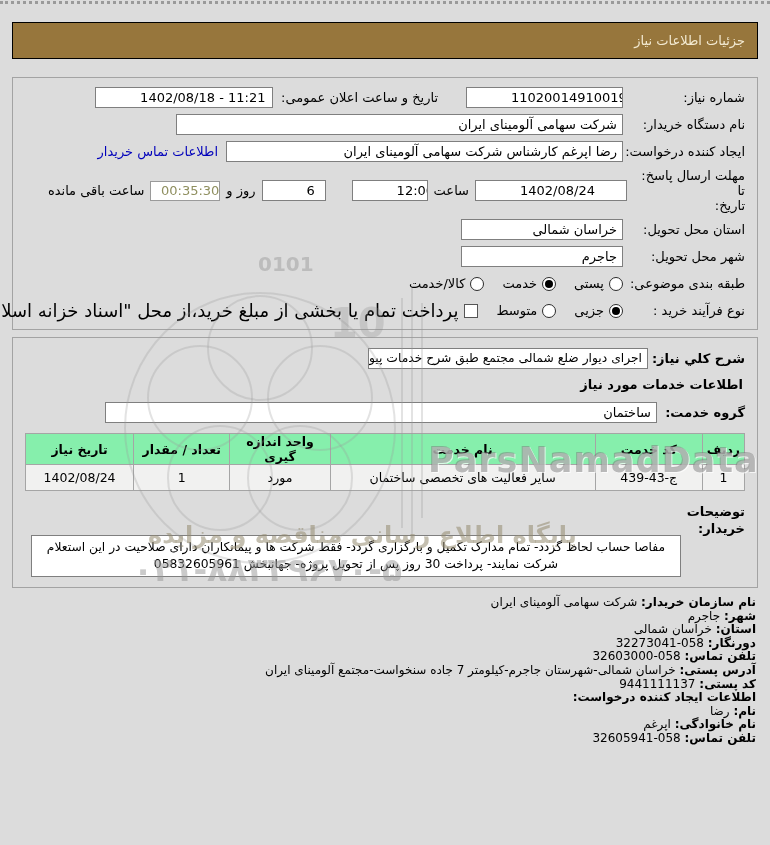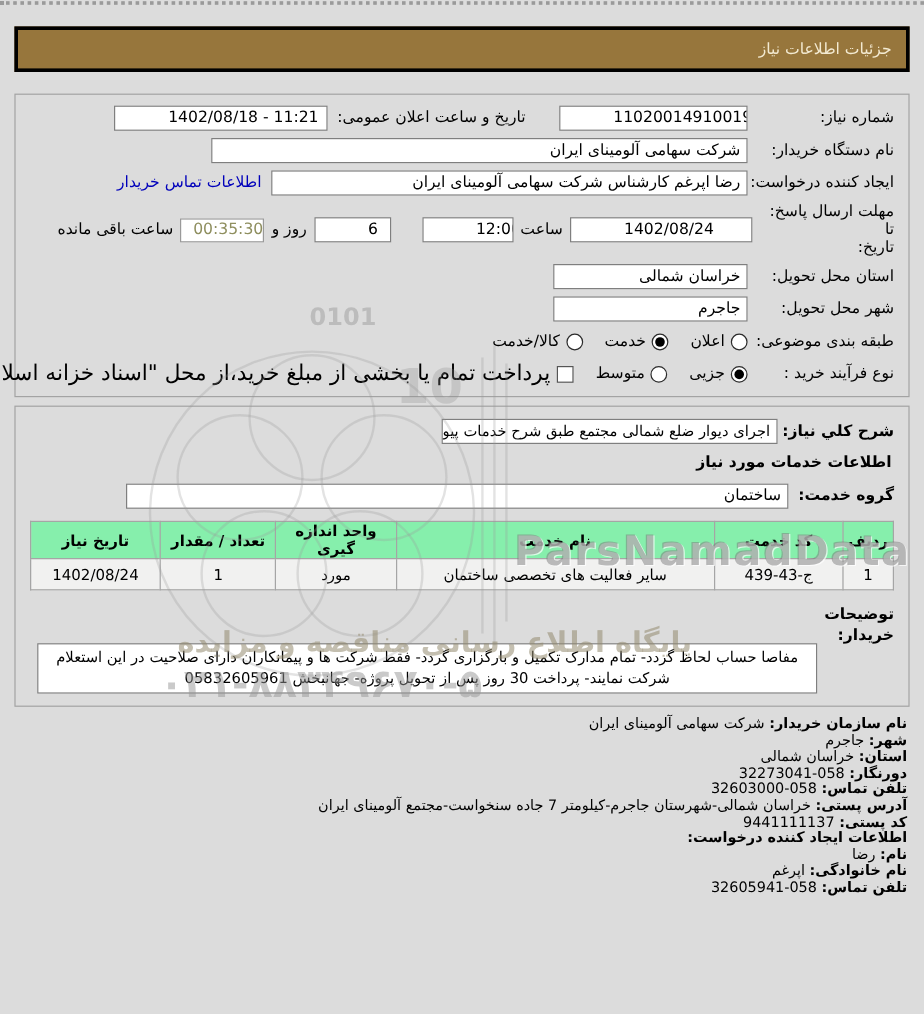--- a/index.html
+++ b/index.html
@@ -8,21 +8,21 @@
     position:relative;
     background:#dcdcdc;
     font-family:"DejaVu Sans","Liberation Sans",sans-serif;
     font-size:13px; color:#000;
     direction:rtl; overflow:hidden;
   }
   .top-dotted { position:absolute; top:1px; left:0; width:770px; border-top:3px dotted #9a9a9a; }
 
   .title-bar {
     margin:22px 12px 0; height:37px;
-    background:#97763C; border:3px solid #000000;
+    background:#97763C; border:1px solid #000000;
     color:#f3ead2; display:flex; align-items:center;
     padding:16px 12px; font-size:13px;
   }
 
   .panel { margin:18px 12px 0; border:1px solid #a3a3a3; background:transparent; }
   .panel1 { padding:9px 12px 8px; }
   .panel2 { margin-top:7px; padding:10px 12px 10px; }
 
   .row { display:flex; align-items:center; margin-bottom:6px; min-height:21px; }
   .lbl { white-space:nowrap; }
@@ -125,21 +125,21 @@
   </div>
 
   <div class="row">
     <span class="lbl lblcol">شهر محل تحویل:</span>
     <span class="box rightal" style="width:162px">جاجرم</span>
   </div>
 
   <div class="row">
     <span class="lbl lblcol">طبقه بندی موضوعی:</span>
     <span class="radio"></span>
-    <span class="lbl optlabel">اعلان</span>
+    <span class="lbl optlabel">پستی</span>
     <span class="radio checked"></span>
     <span class="lbl optlabel">خدمت</span>
     <span class="radio"></span>
     <span class="lbl optlabel">کالا/خدمت</span>
   </div>
 
   <div class="row" style="margin-bottom:0">
     <span class="lbl lblcol">نوع فرآیند خرید :</span>
     <span class="radio checked"></span>
     <span class="lbl optlabel">جزیی</span>

